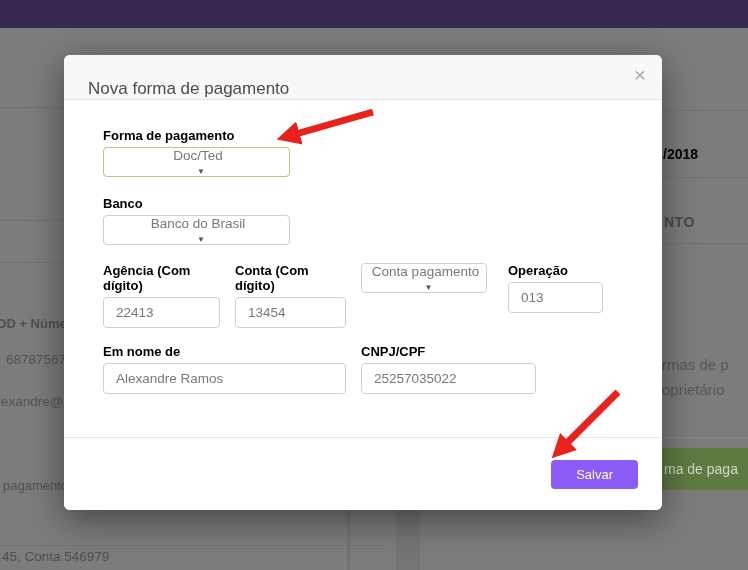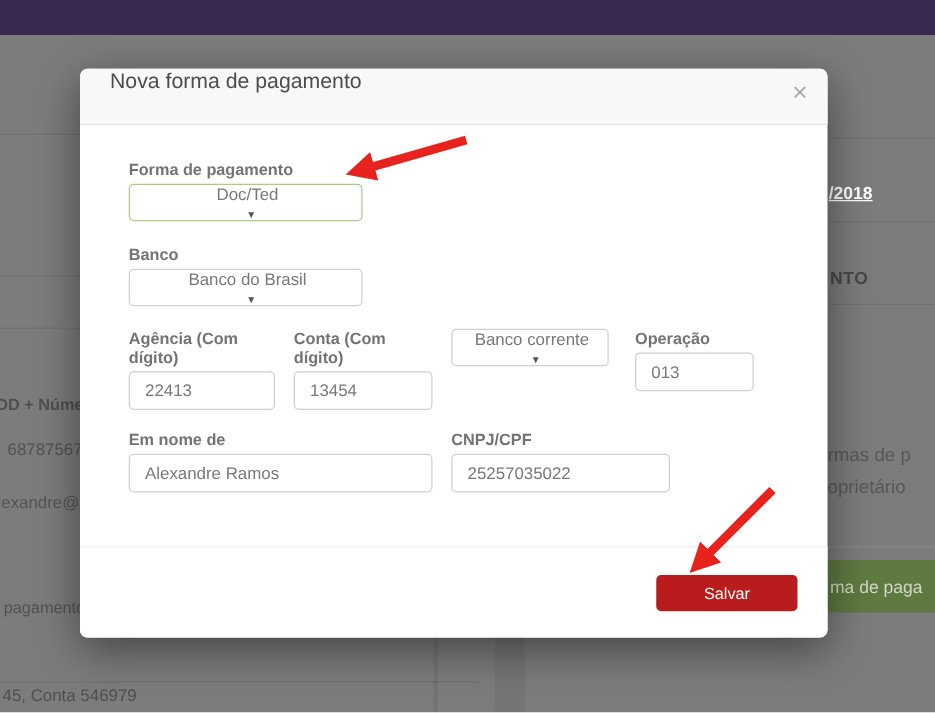--- a/index.html
+++ b/index.html
@@ -15,45 +15,45 @@
   .bg-frag { position: absolute; white-space: nowrap; color: #4c4c4c; }
   .bg-line { position: absolute; background: rgba(0,0,0,0.08); }
   .bg-line-light { position: absolute; background: rgba(255,255,255,0.10); }
 
   .frag-ddd       { left: -3px;  top: 316px; font-size: 13px;   font-weight: 700; color: #4f4f4f; }
   .frag-num       { left: 6px;   top: 352px; font-size: 13.5px; color: #525252; }
   .frag-email     { left: -2px;  top: 394px; font-size: 13.5px; color: #545454; }
   .frag-pagamento { left: 3px;   top: 478px; font-size: 13px;   color: #515151; }
   .frag-conta     { left: 2px;   top: 549px; font-size: 13.5px; color: #4f4f4f; }
 
-  .frag-2018  { left: 663px; top: 146px; font-size: 14px; font-weight: 600; color: #ffffff; text-decoration: underline; }
+  .frag-2018  { left: 663px; top: 146px; font-size: 14px; font-weight: 600; color: #000000; }
   .frag-nto   { left: 664px; top: 214px; font-size: 14px; font-weight: 700; color: #484848; letter-spacing: 0.5px; text-align: center; }
   .frag-rmas  { left: 662px; top: 356px; font-size: 15px; color: #575757; }
   .frag-oprie { left: 662px; top: 381px; font-size: 15px; color: #575757; }
 
   .bg-green-btn { position: absolute; left: 662px; top: 448px; width: 86px; height: 42px;
                   background: #5e7a41; color: #d3d8c6; font-size: 14px; line-height: 42px;
                   padding-left: 2px; white-space: nowrap; overflow: hidden; }
 
   .seam-v1 { position: absolute; left: 347px; top: 508px; width: 3px;  height: 62px; background: rgba(0,0,0,0.07); }
   .seam-v2 { position: absolute; left: 396px; top: 508px; width: 24px; height: 62px; background: rgba(0,0,0,0.05); }
 
   
   .modal { position: absolute; left: 64px; top: 55px; width: 598px; height: 455px;
            background: #ffffff; border-radius: 6px; box-shadow: 0 10px 35px rgba(0,0,0,0.45); }
 
   .modal-header { position: relative; height: 45px; background: #f8f8f8; border-bottom: 1px solid #e3e3e3;
-                  border-radius: 6px 6px 0 0; display: flex; align-items: flex-start; padding: 0 24px; }
+                  border-radius: 6px 6px 0 0; display: flex; align-items: flex-end; padding: 0 24px; }
   .modal-title { font-size: 17px; color: #4c4c4c; font-weight: 400; }
   .modal-close { position: absolute; right: 16px; top: 9px; font-size: 21px; color: #a9a9a9;
                  cursor: pointer; line-height: 1; font-weight: 400; }
 
   .modal-body { padding: 28px 39px 0 39px; }
 
-  .field-label { display: block; font-size: 13px; font-weight: 700; color: #737373;
+  .field-label { display: block; font-size: 13px; font-weight: 700; color: #000000;
                  line-height: 15px; margin-bottom: 4px; }
 
   .select-box { height: 30px; border: 1px solid #cfcfcf; border-radius: 4px; background: #fff;
                 display: flex; align-items: center; padding: 0 10px 0 13px; cursor: pointer; flex-direction: column; }
   .select-box.focus-green { border-color: #a9ce81; }
   .select-value { flex: 1; font-size: 13.5px; color: #787878; white-space: nowrap; overflow: hidden; }
   .select-caret { font-size: 8px; color: #555; margin-left: 6px; flex: none; }
 
   .text-input { height: 31px; width: 100%; border: 1px solid #cfcfcf; border-radius: 4px;
                 padding: 0 12px; font-size: 13.5px; color: #787878;
@@ -70,21 +70,21 @@
   .col-tipo     { width: 126px; margin-right: 21px; }
   .col-operacao { width: 95px; }
   .col-nome     { width: 243px; margin-right: 15px; }
   .col-cnpj     { width: 175px; }
 
   .modal-footer { position: absolute; left: 0; bottom: 0; width: 100%; height: 73px;
                   border-top: 1px solid #e6e6e6; display: flex; align-items: center;
                   justify-content: flex-end; padding-right: 12px; border-radius: 0 0 6px 6px; background: #fff; }
   .btn { height: 29px; border: none; border-radius: 4px; font-size: 13px;
          font-family: "Liberation Sans", sans-serif; cursor: pointer; }
-  .btn-save  { background: #b91c1c; color: #ffffff; padding: 0 38px; margin-right: 12px; }
+  .btn-save  { background: #8b5cf6; color: #ffffff; padding: 0 25px; margin-right: 12px; }
   .btn-close { background: #ced4df; color: #eef1f6; padding: 0 13px; }
 
   
   .arrows { position: absolute; left: 0; top: 0; width: 748px; height: 570px; pointer-events: none; }
 </style>
 </head>
 <body>
 
 <div class="stage">
 
@@ -140,21 +140,21 @@
         <div class="col-agencia">
           <label class="field-label">Agência (Com dígito)</label>
           <input class="text-input" type="text" value="22413" style="">
         </div>
         <div class="col-conta">
           <label class="field-label">Conta (Com dígito)</label>
           <input class="text-input" type="text" value="13454" style="">
         </div>
         <div class="col-tipo">
           <div class="select-box">
-            <span class="select-value">Banco corrente</span>
+            <span class="select-value">Conta pagamento</span>
             <span class="select-caret">▼</span>
           </div>
         </div>
         <div class="col-operacao">
           <label class="field-label">Operação</label>
           <input class="text-input" type="text" value="013" style="">
         </div>
       </div>
 
       <div class="form-row">

